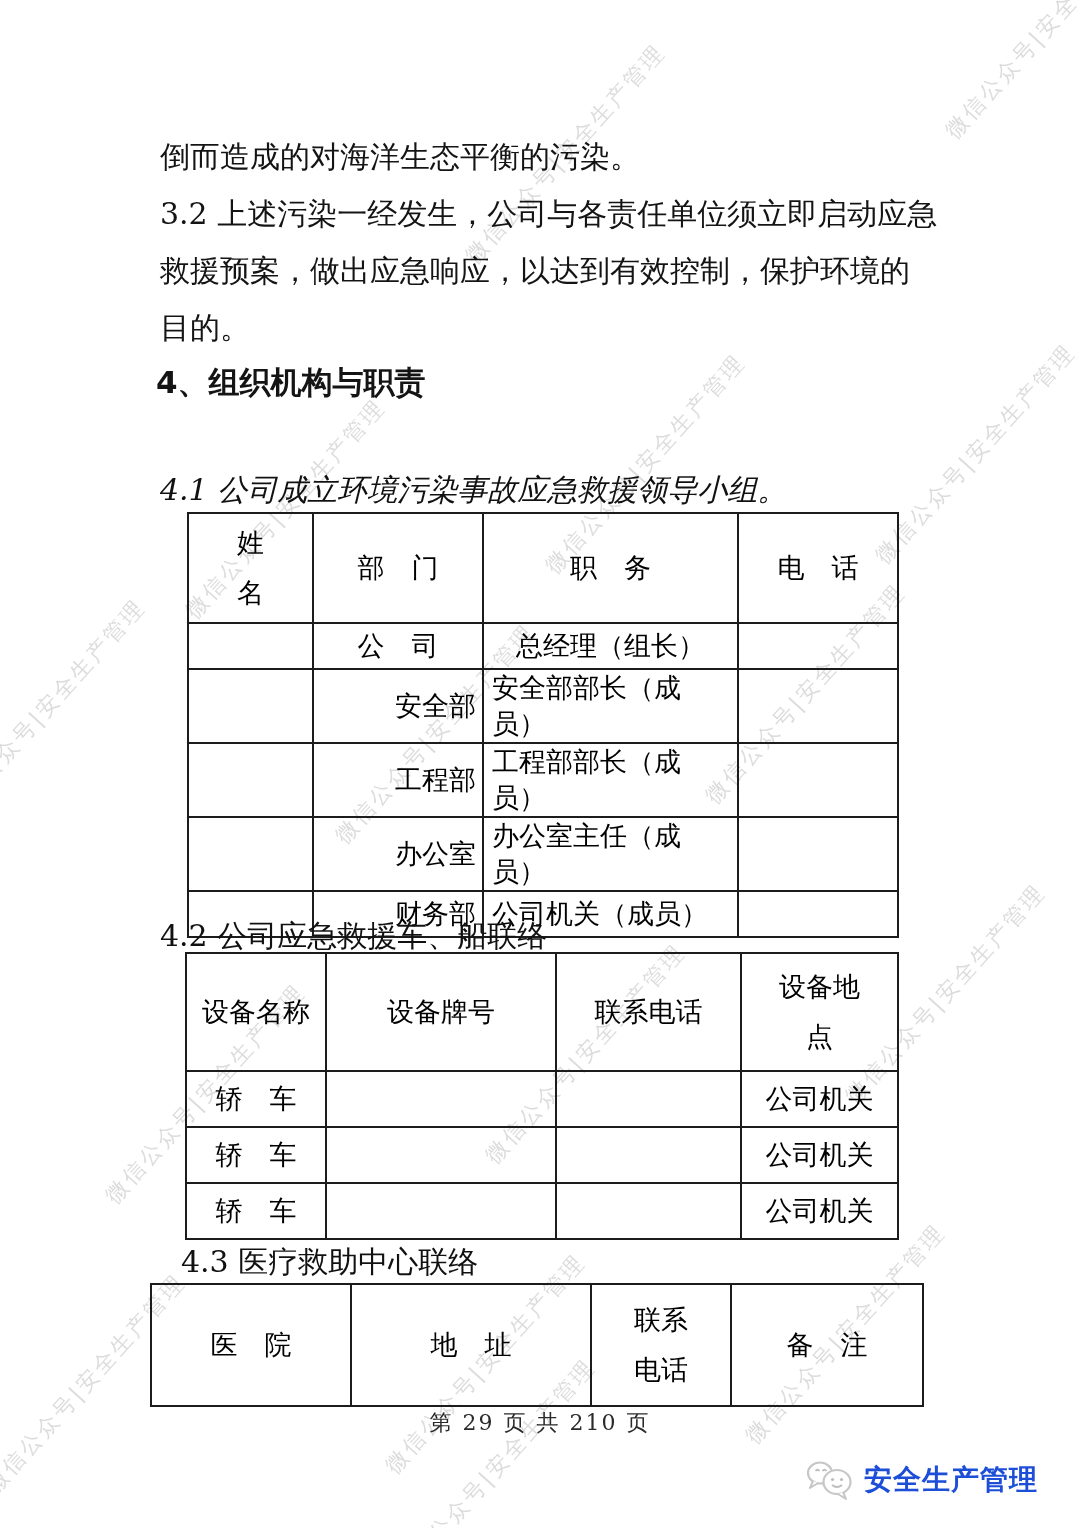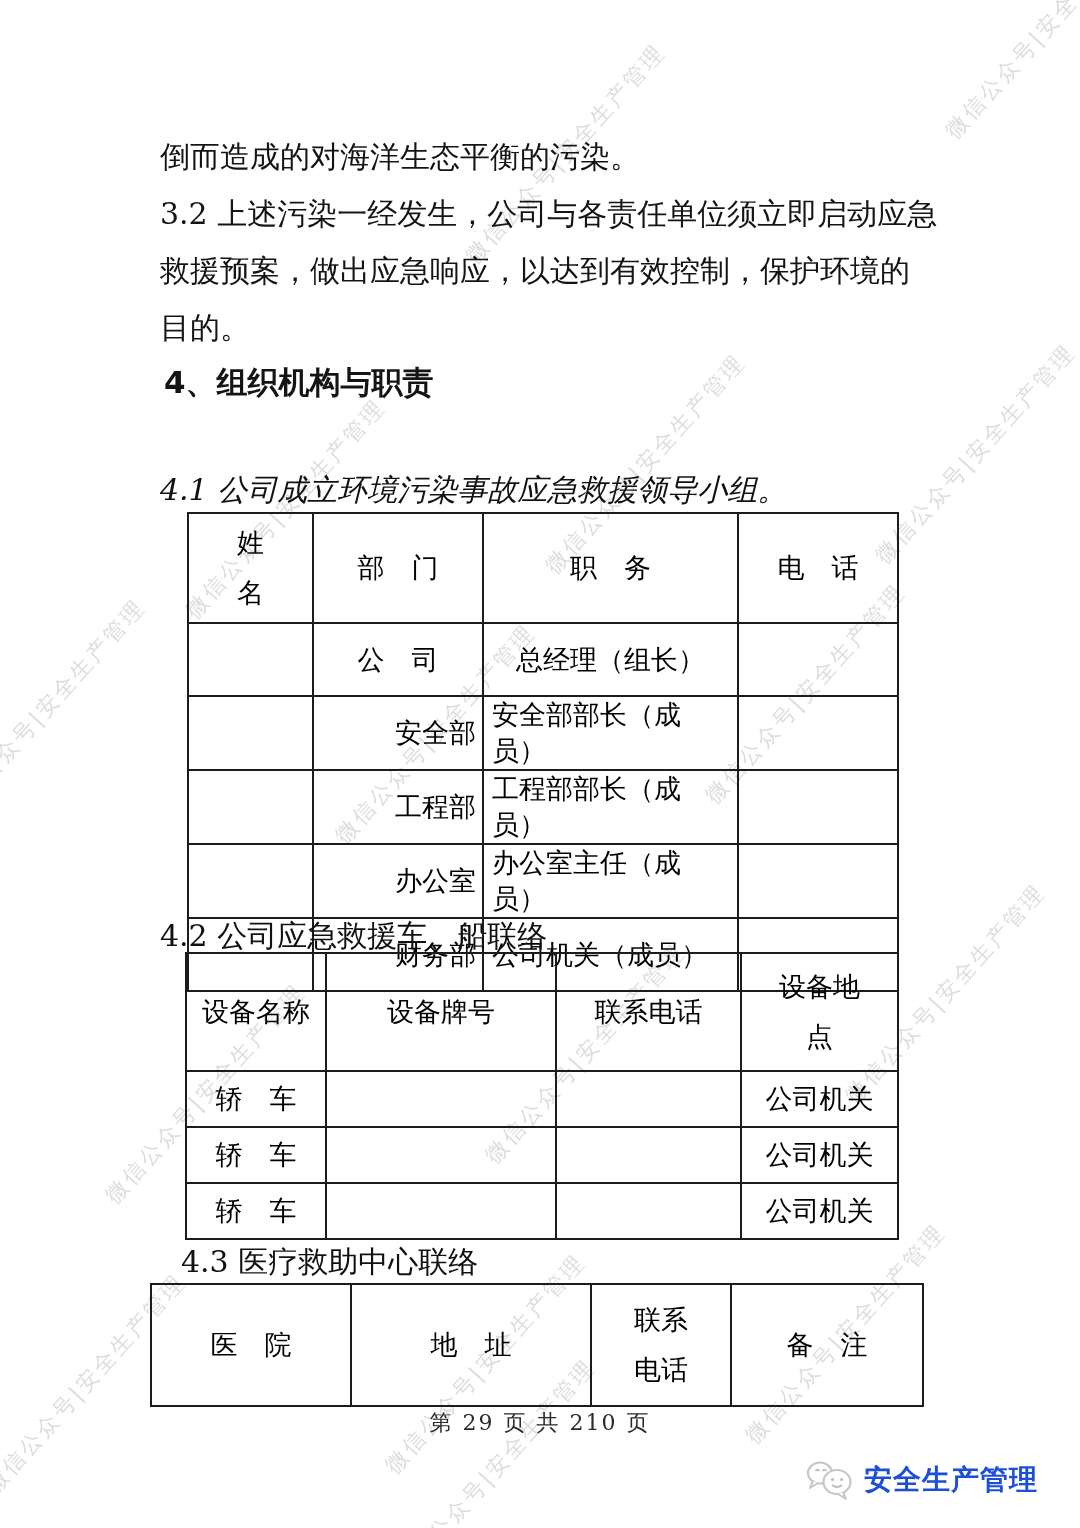--- a/index.html
+++ b/index.html
@@ -38,21 +38,21 @@
   .wm12{left:-10px;  top:1475px;}
   .wm13{left:390px;  top:1455px;}
   .wm14{left:750px;  top:1425px;}
   .wm15{left:400px;  top:1560px;}
   
   .txt{position:absolute;z-index:2;}
   .body-par{font-size:30px;line-height:57px;color:#141414;}
   .p1 {left:160px;top:128px;width:800px;}
   .p2 {left:160px;top:185px;width:778px;}
   .h4 {
-    left:164px;top:360px;
+    left:156px;top:360px;
     font-family:"DejaVu Sans", sans-serif;
     font-weight:bold;font-size:31px;line-height:44px;color:#141414;
   }
   .h41{left:160px;top:468px;font-size:30px;line-height:44px;font-style:italic;}
   .h42{left:160px;top:914px;font-size:30px;line-height:44px;}
   .h43{left:160px;top:1240px;font-size:30px;line-height:44px;margin-left:21px;}
   
   table.doc-table{
     position:absolute;z-index:2;
     border-collapse:collapse;
@@ -62,21 +62,21 @@
   }
   .doc-table th,.doc-table td{
     border:2px solid #1c1c1c;
     padding:0 6px;
     font-weight:normal;
     text-align:center;
     vertical-align:middle;
     overflow:hidden;
   }
   .t1{left:187px;top:512px;width:710px;}
-  .t1 tr{height:73px;}
+  .t1 tr{height:46px;}
   .t1 tr.header-row{height:110px;}
   .t2{left:185px;top:952px;width:712px;}
   .t2 tr{height:56px;}
   .t2 tr.header-row{height:118px;}
   .t3{left:150px;top:1283px;width:772px;}
   .t3 tr.header-row{height:122px;margin-top:28px;}
   .stack{display:inline-block;line-height:50px;}
   .w30{width:32px;}
   .w60{width:60px;}
   .w86{width:86px;}

